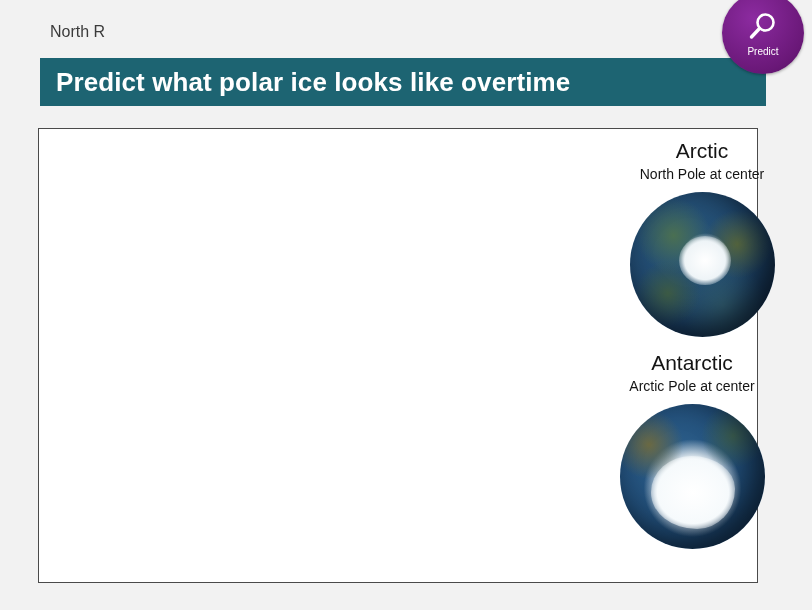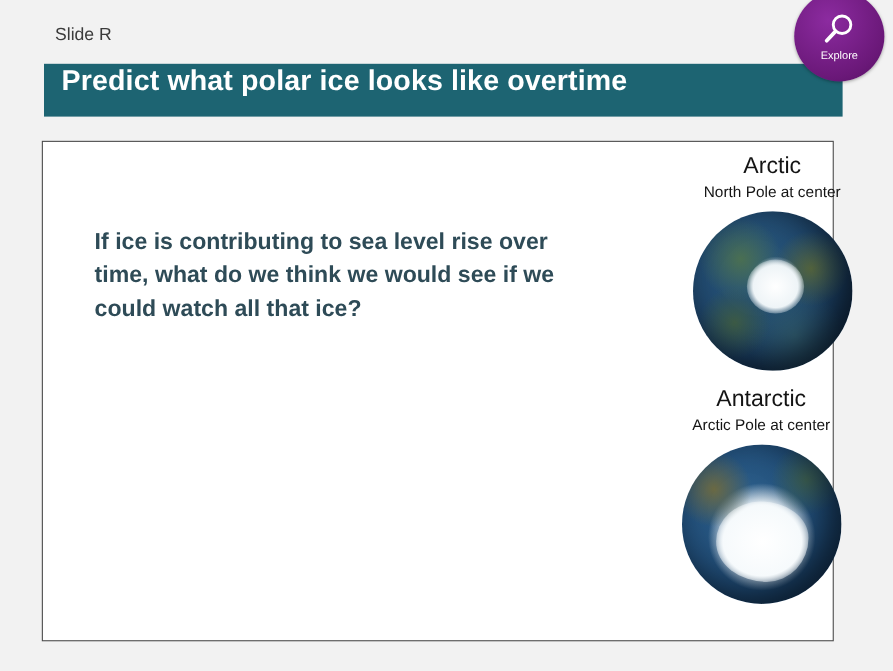--- a/index.html
+++ b/index.html
@@ -29,21 +29,21 @@
     font-family: "Liberation Sans", sans-serif;
   }
   .title-bar {
     position: absolute;
     left: 40px;
     top: 58px;
     width: 726px;
     height: 48px;
     background: #1d6472;
     display: flex;
-    align-items: flex-start;
+    align-items: center;
     box-sizing: border-box;
   }
   .title-text {
     color: #ffffff;
     font-size: 26px;
     font-weight: bold;
     padding-left: 16px;
     letter-spacing: 0.1px;
     font-family: "Liberation Sans", sans-serif;
   }
@@ -159,39 +159,38 @@
     font-size: 10px;
     font-family: "Liberation Sans", sans-serif;
     margin-top: 1px;
   }
 </style>
 </head>
 <body>
 
 <div class="slide">
 
-  <div class="slide-label">Slide R</div>
+  <div class="slide-label">North R</div>
 
   <div class="title-bar">
     <div class="title-text">Predict what polar ice looks like overtime</div>
   </div>
 
   <div class="explore-badge">
     <div class="mag">
       <svg width="34" height="34" viewBox="0 0 34 34" xmlns="http://www.w3.org/2000/svg">
         <circle cx="19.5" cy="12.5" r="8" fill="none" stroke="#ffffff" stroke-width="2.6"></circle>
         <line x1="13.5" y1="18.5" x2="5.5" y2="27" stroke="#ffffff" stroke-width="3.4" stroke-linecap="round"></line>
       </svg>
     </div>
-    <div class="explore-label">Explore</div>
+    <div class="explore-label">Predict</div>
   </div>
 
   <div class="content-box">
 
-    <div class="prompt-text">If ice is contributing to sea level rise over time, what do we think we would see if we could watch all that ice?</div>
 
     <div class="globe-block arctic">
       <div class="globe-heading">Arctic</div>
       <div class="globe-sub">North Pole at center</div>
       <div class="globe globe-arctic"></div>
     </div>
 
     <div class="globe-block antarctic">
       <div class="globe-heading">Antarctic</div>
       <div class="globe-sub">Arctic Pole at center</div>

